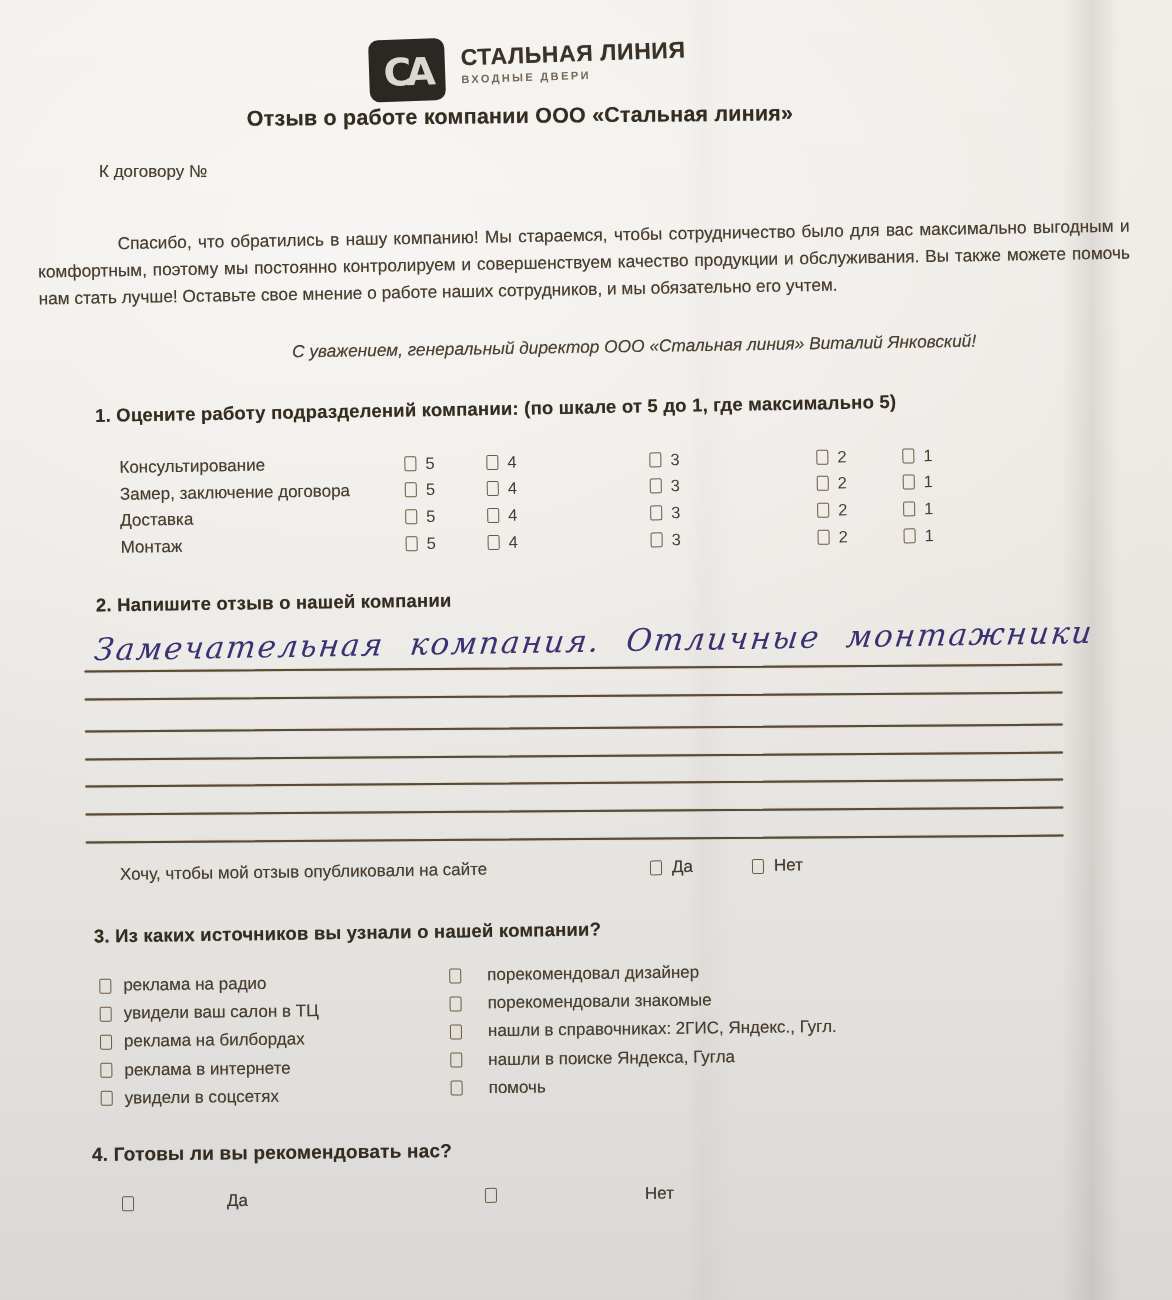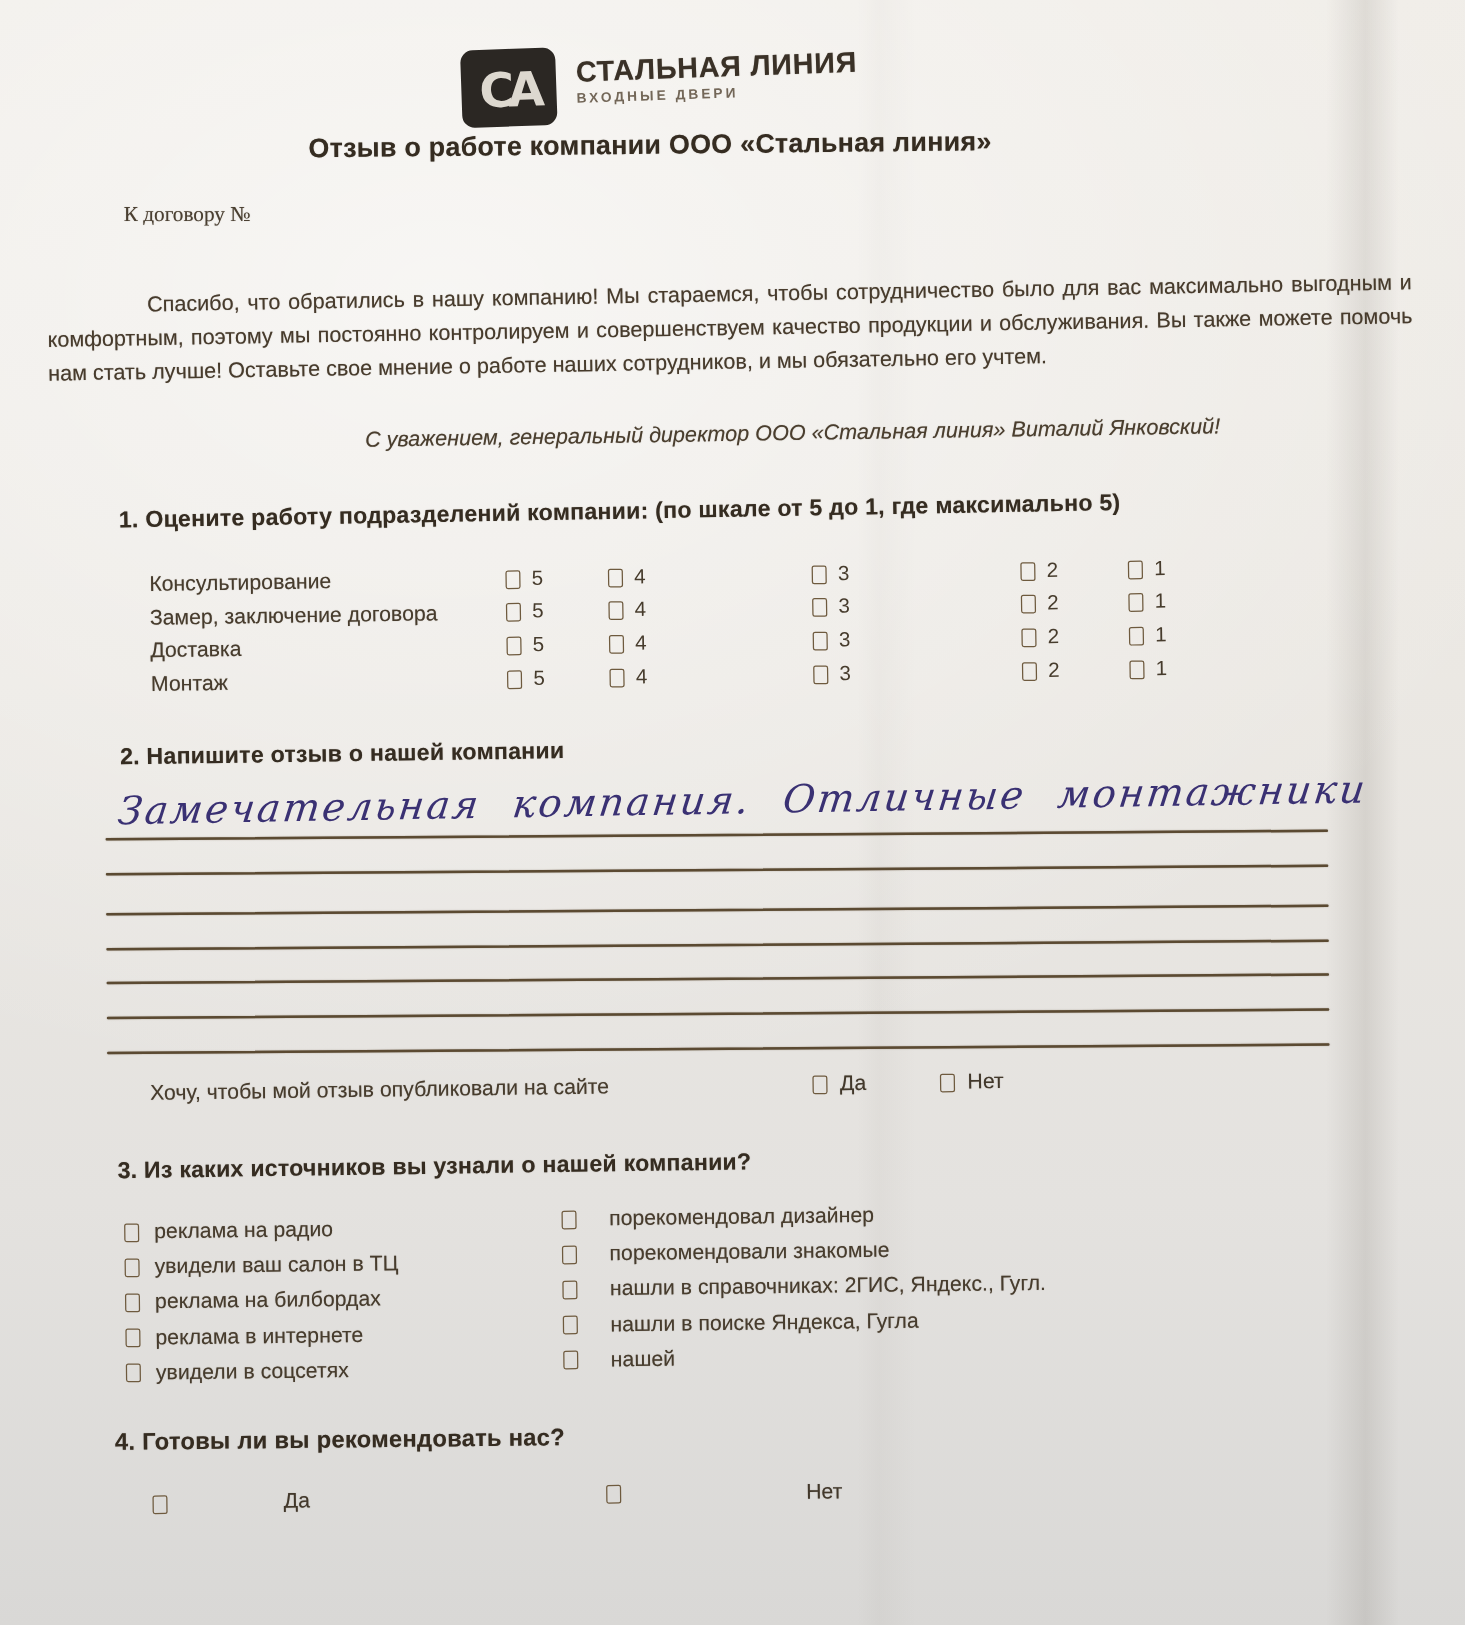--- a/index.html
+++ b/index.html
@@ -18,21 +18,21 @@
   .soft{text-shadow:0 0 0.7px rgba(70,58,44,0.5);}
   .hdg{font-weight:bold;color:#352c21;letter-spacing:0.2px;}
 
   
   .brand{top:34px;left:368px;display:flex;align-items:flex-start;transform:rotate(-2deg);}
   .brand-txt{margin-left:15px;padding-top:8px;}
   .brand-name{font-size:23px;font-weight:bold;color:#3a3127;letter-spacing:0.6px;}
   .brand-tag{font-size:11px;font-weight:bold;color:rgba(82,67,50,0.8);letter-spacing:2.4px;margin-top:2px;}
 
   .title{top:104px;left:40px;width:960px;text-align:center;font-size:21.5px;transform:rotate(-0.6deg);}
-  .contract{top:162px;left:99px;font-size:17px;color:#4a3f31;font-family:Liberation Serif, serif;}
+  .contract{top:162px;left:99px;font-size:17px;color:#4a3f31;}
 
   .intro{top:222px;left:38px;width:1092px;font-size:17.3px;line-height:26.8px;
          text-indent:80px;text-align:justify;transform:rotate(-1deg);color:#473b2c;}
   .sign{top:336px;left:292px;font-size:17.3px;font-style:italic;color:#4a3e2e;transform:rotate(-0.9deg);}
 
   
   .cb{display:inline-block;width:10px;height:13px;border:1.7px solid #6e5a3e;border-radius:2px;
       vertical-align:-1px;flex:none;}
 
   
@@ -252,21 +252,21 @@
     <div class="it right">
         <span class="cb"></span>
         <span class="t soft">нашли в справочниках: 2ГИС, Яндекс., Гугл.</span>
       </div>
     <div class="it right">
         <span class="cb"></span>
         <span class="t soft">нашли в поиске Яндекса, Гугла</span>
       </div>
     <div class="it right">
         <span class="cb"></span>
-        <span class="t soft">нашей</span>
+        <span class="t soft">помочь</span>
       </div>
   </div>
 
   <div class="abs q4h hdg soft">4. Готовы ли вы рекомендовать нас?</div>
   <div class="abs q4">
     <span class="cb c1"></span>
     <span class="t1 soft">Да</span>
     <span class="cb c2"></span>
     <span class="t2 soft">Нет</span>
   </div>

